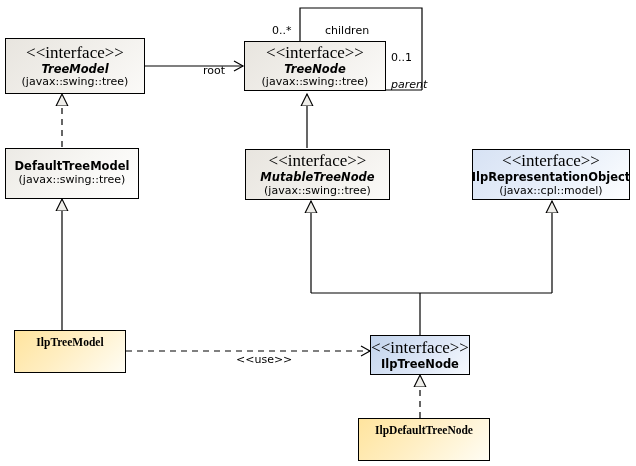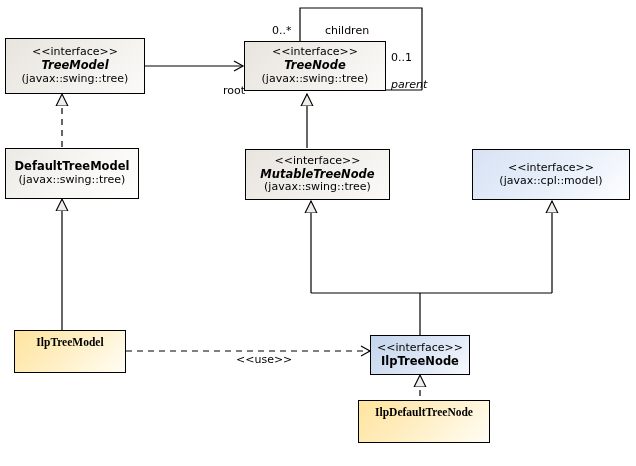--- a/index.html
+++ b/index.html
@@ -32,25 +32,26 @@
     border: 1px solid #000000;
     text-align: center;
     display: flex;
     flex-direction: column;
     justify-content: center;
     align-items: center;
     line-height: 1.18;
     z-index: 5;
   }
   .node .stereo {
-    font-size: 11px;
+    font-size: 17px;
     color: #000000;
     font-weight: normal;
     font-style: normal;
     white-space: nowrap;
+    font-family: Liberation Serif, serif;
   }
   .node .nm {
     font-size: 11.5px;
     font-weight: bold;
     color: #000000;
     white-space: nowrap;
   }
   .node .nm.abs {
     font-style: italic;
   }
@@ -160,37 +161,38 @@
   </div>
 
   <div class="node fill-grey" style="left:245px; top:149px; width:145px; height:51px;">
     <div class="stereo">&lt;&lt;interface&gt;&gt;</div>
     <div class="nm abs">MutableTreeNode</div>
     <div class="pkg">(javax::swing::tree)</div>
   </div>
 
   <div class="node fill-blue" style="left:472px; top:149px; width:158px; height:51px;">
     <div class="stereo">&lt;&lt;interface&gt;&gt;</div>
+    <div class="nm">IlpRepresentationObject</div>
     <div class="pkg">(javax::cpl::model)</div>
   </div>
 
   <div class="node fill-yellow" style="left:14px; top:330px; width:112px; height:43px; justify-content:flex-start; padding-top:5px;">
     <div class="nm">IlpTreeModel</div>
   </div>
 
   <div class="node fill-blue-strong" style="left:370px; top:335px; width:100px; height:40px;">
     <div class="stereo">&lt;&lt;interface&gt;&gt;</div>
     <div class="nm">IlpTreeNode</div>
   </div>
 
-  <div class="node fill-yellow" style="left:358px; top:400px; width:132px; height:43px; justify-content:flex-start; padding-top:5px;">
+  <div class="node fill-yellow" style="left:358px; top:418px; width:132px; height:43px; justify-content:flex-start; padding-top:5px;">
     <div class="nm">IlpDefaultTreeNode</div>
   </div>
 
-  <div class="edge-label" style="left:203px; top:84px;margin-left:20px;">root</div>
+  <div class="edge-label" style="left:203px; top:64px;">root</div>
 
   <div class="edge-label" style="left:272px; top:24px;">0..*</div>
 
   <div class="edge-label" style="left:325px; top:24px;">children</div>
 
   <div class="edge-label" style="left:391px; top:51px;">0..1</div>
 
   <div class="edge-label" style="left:391px; top:78px;font-style:italic;">parent</div>
 
   <div class="edge-label" style="left:236px; top:353px;">&lt;&lt;use&gt;&gt;</div>

